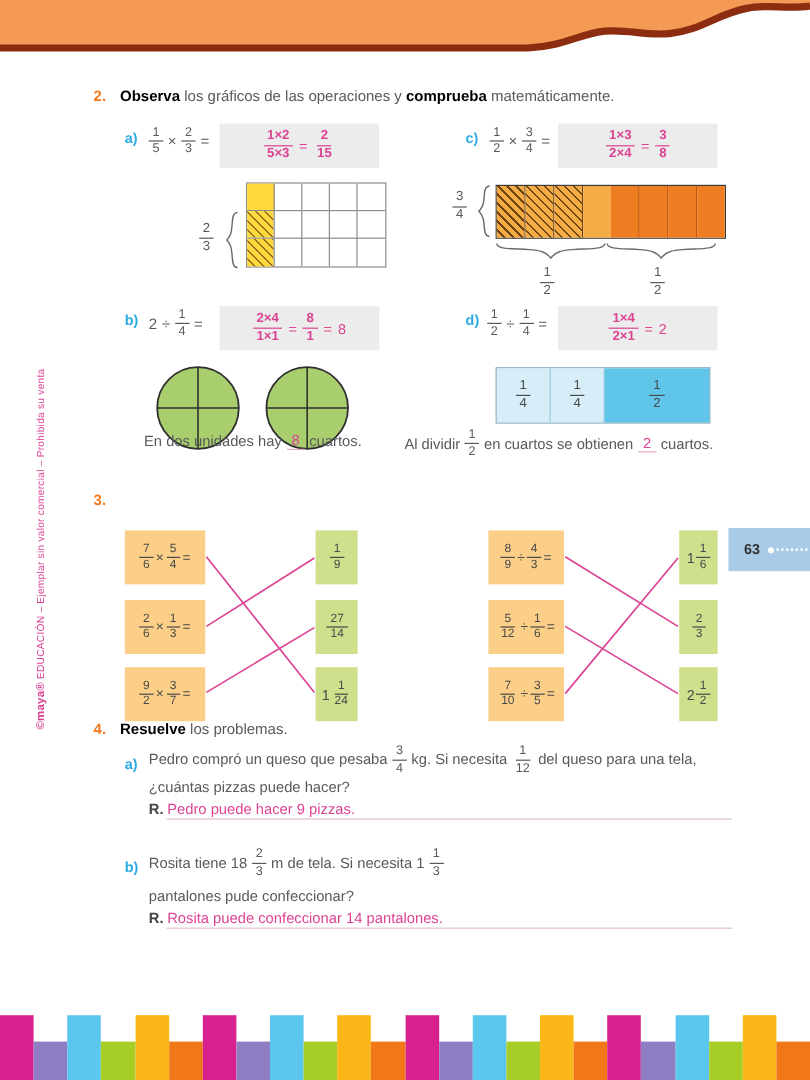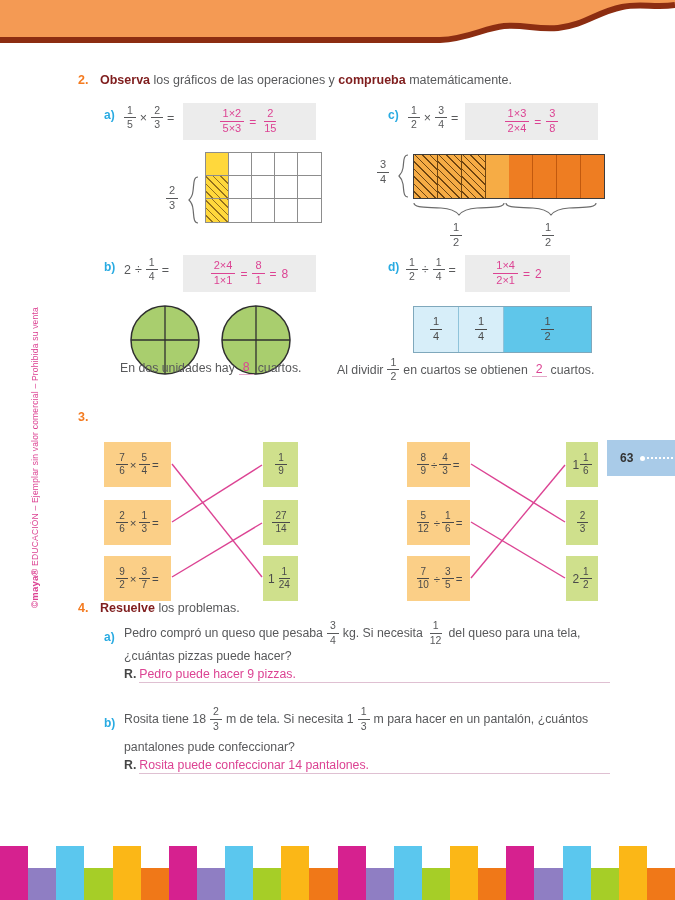--- a/index.html
+++ b/index.html
@@ -10,27 +10,27 @@
   .abs{position:absolute;}
   
   .frac{display:inline-flex;flex-direction:column;align-items:center;vertical-align:middle;
         font-size:10.5px;line-height:1.25;font-weight:400;}
   .frac .fn{padding:0 3px;border-bottom:1px solid currentColor;display:block;text-align:center;}
   .frac .fd{padding:0 3px;display:block;text-align:center;}
   .whole{font-size:12px;margin-right:1px;}
   
   .sec-head{display:flex;font-size:12.5px;color:#58595B;}
   .sec-num{color:#F47B20;font-weight:bold;width:22px;flex:none;}
-  .sec-head b{color:#7f1d1d;margin-top:40px;}
+  .sec-head b{color:#000000;margin-top:40px;}
   .letter{color:#29ABE2;font-weight:bold;font-size:12px;}
   
   .expr{display:flex;align-items:center;gap:4px;font-size:12.5px;color:#58595B;}
   .eqbox{background:#ECECEC;display:flex;align-items:center;justify-content:center;
          gap:5px;color:#DC4393;font-size:12px;}
-  .eqbox .frac{font-size:11px;}
+  .eqbox .frac{font-size:11px;font-weight:bold;}
   
   .grid{display:grid;grid-template-columns:repeat(5,23px);grid-template-rows:repeat(3,23px);
         border:1px solid #8d8d8d;}
   .cell{border-right:1px solid #8d8d8d;border-bottom:1px solid #8d8d8d;}
   .cell:nth-child(5n){border-right:none;}
   .cell:nth-child(n+11){border-bottom:none;}
   .cell.yellow{background:#FFD83C;}
   .cell.hatchy{background:repeating-linear-gradient(45deg,#FFD83C,#FFD83C 4px,#93701c 4px,#93701c 5.3px);}
   
   .cbar{display:flex;border:1px solid #3c3c3c;}
@@ -242,21 +242,21 @@
       <span class="fn">1</span>
       <span class="fd">2</span>
     </span>
   <span>÷</span>
   <span class="frac">
       <span class="fn">1</span>
       <span class="fd">4</span>
     </span>
   <span>=</span>
 </div>
-<div class="abs eqbox" style="left:465px;top:255px;width:105px;height:37px">
+<div class="abs eqbox" style="left:465px;top:255px;width:133px;height:37px">
   <span class="frac">
       <span class="fn">1×4</span>
       <span class="fd">2×1</span>
     </span>
   <span>=</span>
   <span>2</span>
 </div>
 <div class="abs dbar" style="left:413px;top:306px;width:177px;height:45px">
   <div class="dseg light" style="width:44px">
     <span class="frac">
@@ -455,21 +455,20 @@
   <span>Rosita tiene 18</span>
   <span class="frac">
       <span class="fn">2</span>
       <span class="fd">3</span>
     </span>
   <span>m de tela. Si necesita 1</span>
   <span class="frac">
       <span class="fn">1</span>
       <span class="fd">3</span>
     </span>
-  <span>m para hacer en un pantalón, ¿cuántos</span>
 </div>
 <div class="abs" style="left:124px;top:740px;font-size:12.3px">pantalones pude confeccionar?</div>
 <div class="abs answer-line" style="left:124px;top:758px">
   <span class="r-label">R.</span>
   <span class="answer-fill">Rosita puede confeccionar 14 pantalones.</span>
 </div>
 
 <div class="bars">
   <div class="bar tall c-m"></div>
     <div class="bar short c-p"></div>

